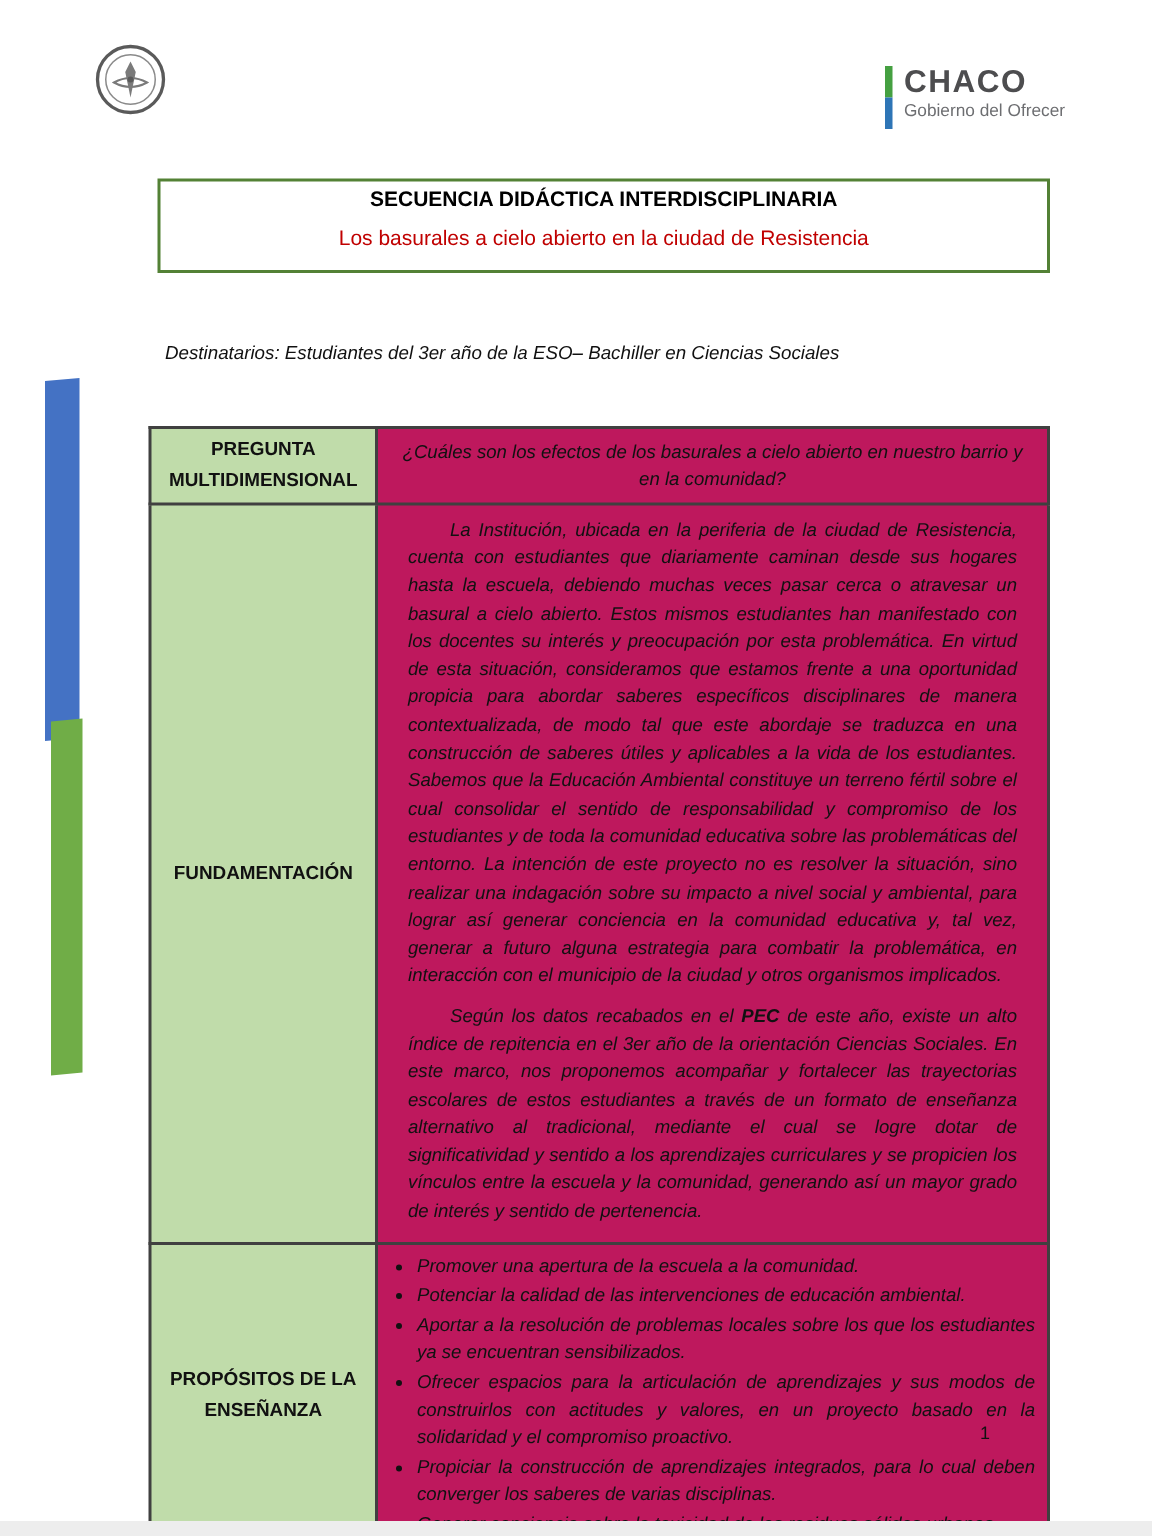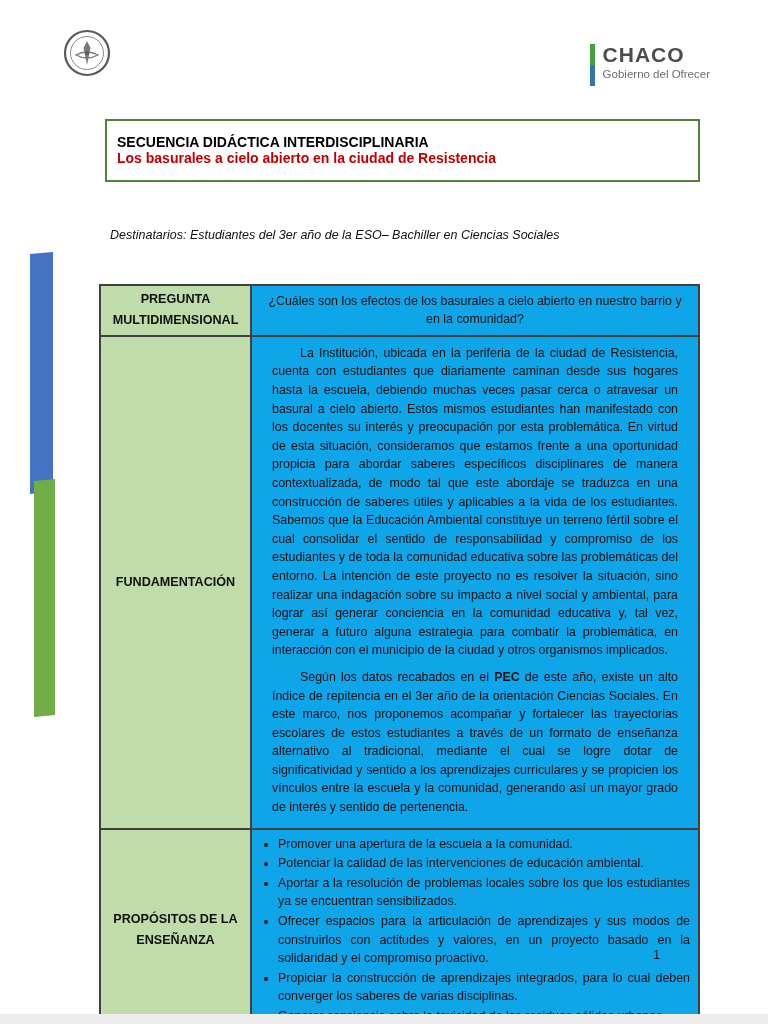--- a/index.html
+++ b/index.html
@@ -31,33 +31,33 @@
   .ministry-text .m3{font-size:9.5px;color:var(--logo-gray);}
   .chaco{display:flex;align-items:stretch;gap:8px;margin-top:16px;}
   .chaco-bar{width:5px;height:42px;display:flex;flex-direction:column;}
   .chaco-bar .seg-green{flex:1;background:var(--chaco-bar-green);}
   .chaco-bar .seg-blue{flex:1;background:var(--chaco-bar-blue);}
   .chaco-text .name{font-size:21px;font-weight:bold;color:#4d4d4f;letter-spacing:1px;line-height:1.05;}
   .chaco-text .sub{font-size:11.5px;color:var(--logo-gray);margin-top:2px;}
 
   
   .title-box{margin:33px 0 0 105px;width:595px;border:2px solid var(--border-green);
-    padding:13px 10px 14px;}
+    text-align:center;padding:3px 10px 14px;}
   .title-box .l1{font-size:14px;font-weight:bold;color:#000;}
-  .title-box .l2{font-size:14px;font-weight:bold;color:var(--title-red);}
+  .title-box .l2{font-size:14px;font-weight:normal;color:var(--title-red);margin-top:10px;}
 
   .destinatarios{margin:46px 0 0 110px;font-size:12.5px;color:#111;font-style:italic;}
 
   
   table.main{border-collapse:collapse;margin:42px 0 0 99px;width:601px;
     font-size:12.4px;line-height:18.6px;color:#111;}
   table.main td{border:2px solid #404040;vertical-align:middle;padding:3px 8px;}
   td.label{width:151px;background:var(--cell-green);text-align:center;
     font-weight:bold;line-height:1.7;font-size:12.6px;}
-  td.content{background:#0ea5e9;}
+  td.content{background:#be185d;font-style:italic;}
   td.content.center{text-align:center;line-height:1.5;padding:4px 10px;}
   td.content p{ text-align:justify;text-indent:28px;margin:4px 12px 8px;}
   td.content ul{margin:2px 0 2px 4px;padding-left:14px;}
   td.content li{text-align:justify;margin:1px 0;}
 
   .page-number{position:absolute;top:948px;right:108px;font-size:12px;color:#111;}
   .bottom-edge{position:absolute;left:0;bottom:0;width:100%;height:10px;background:#ededed;}
 </style>
 </head>
 <body>

